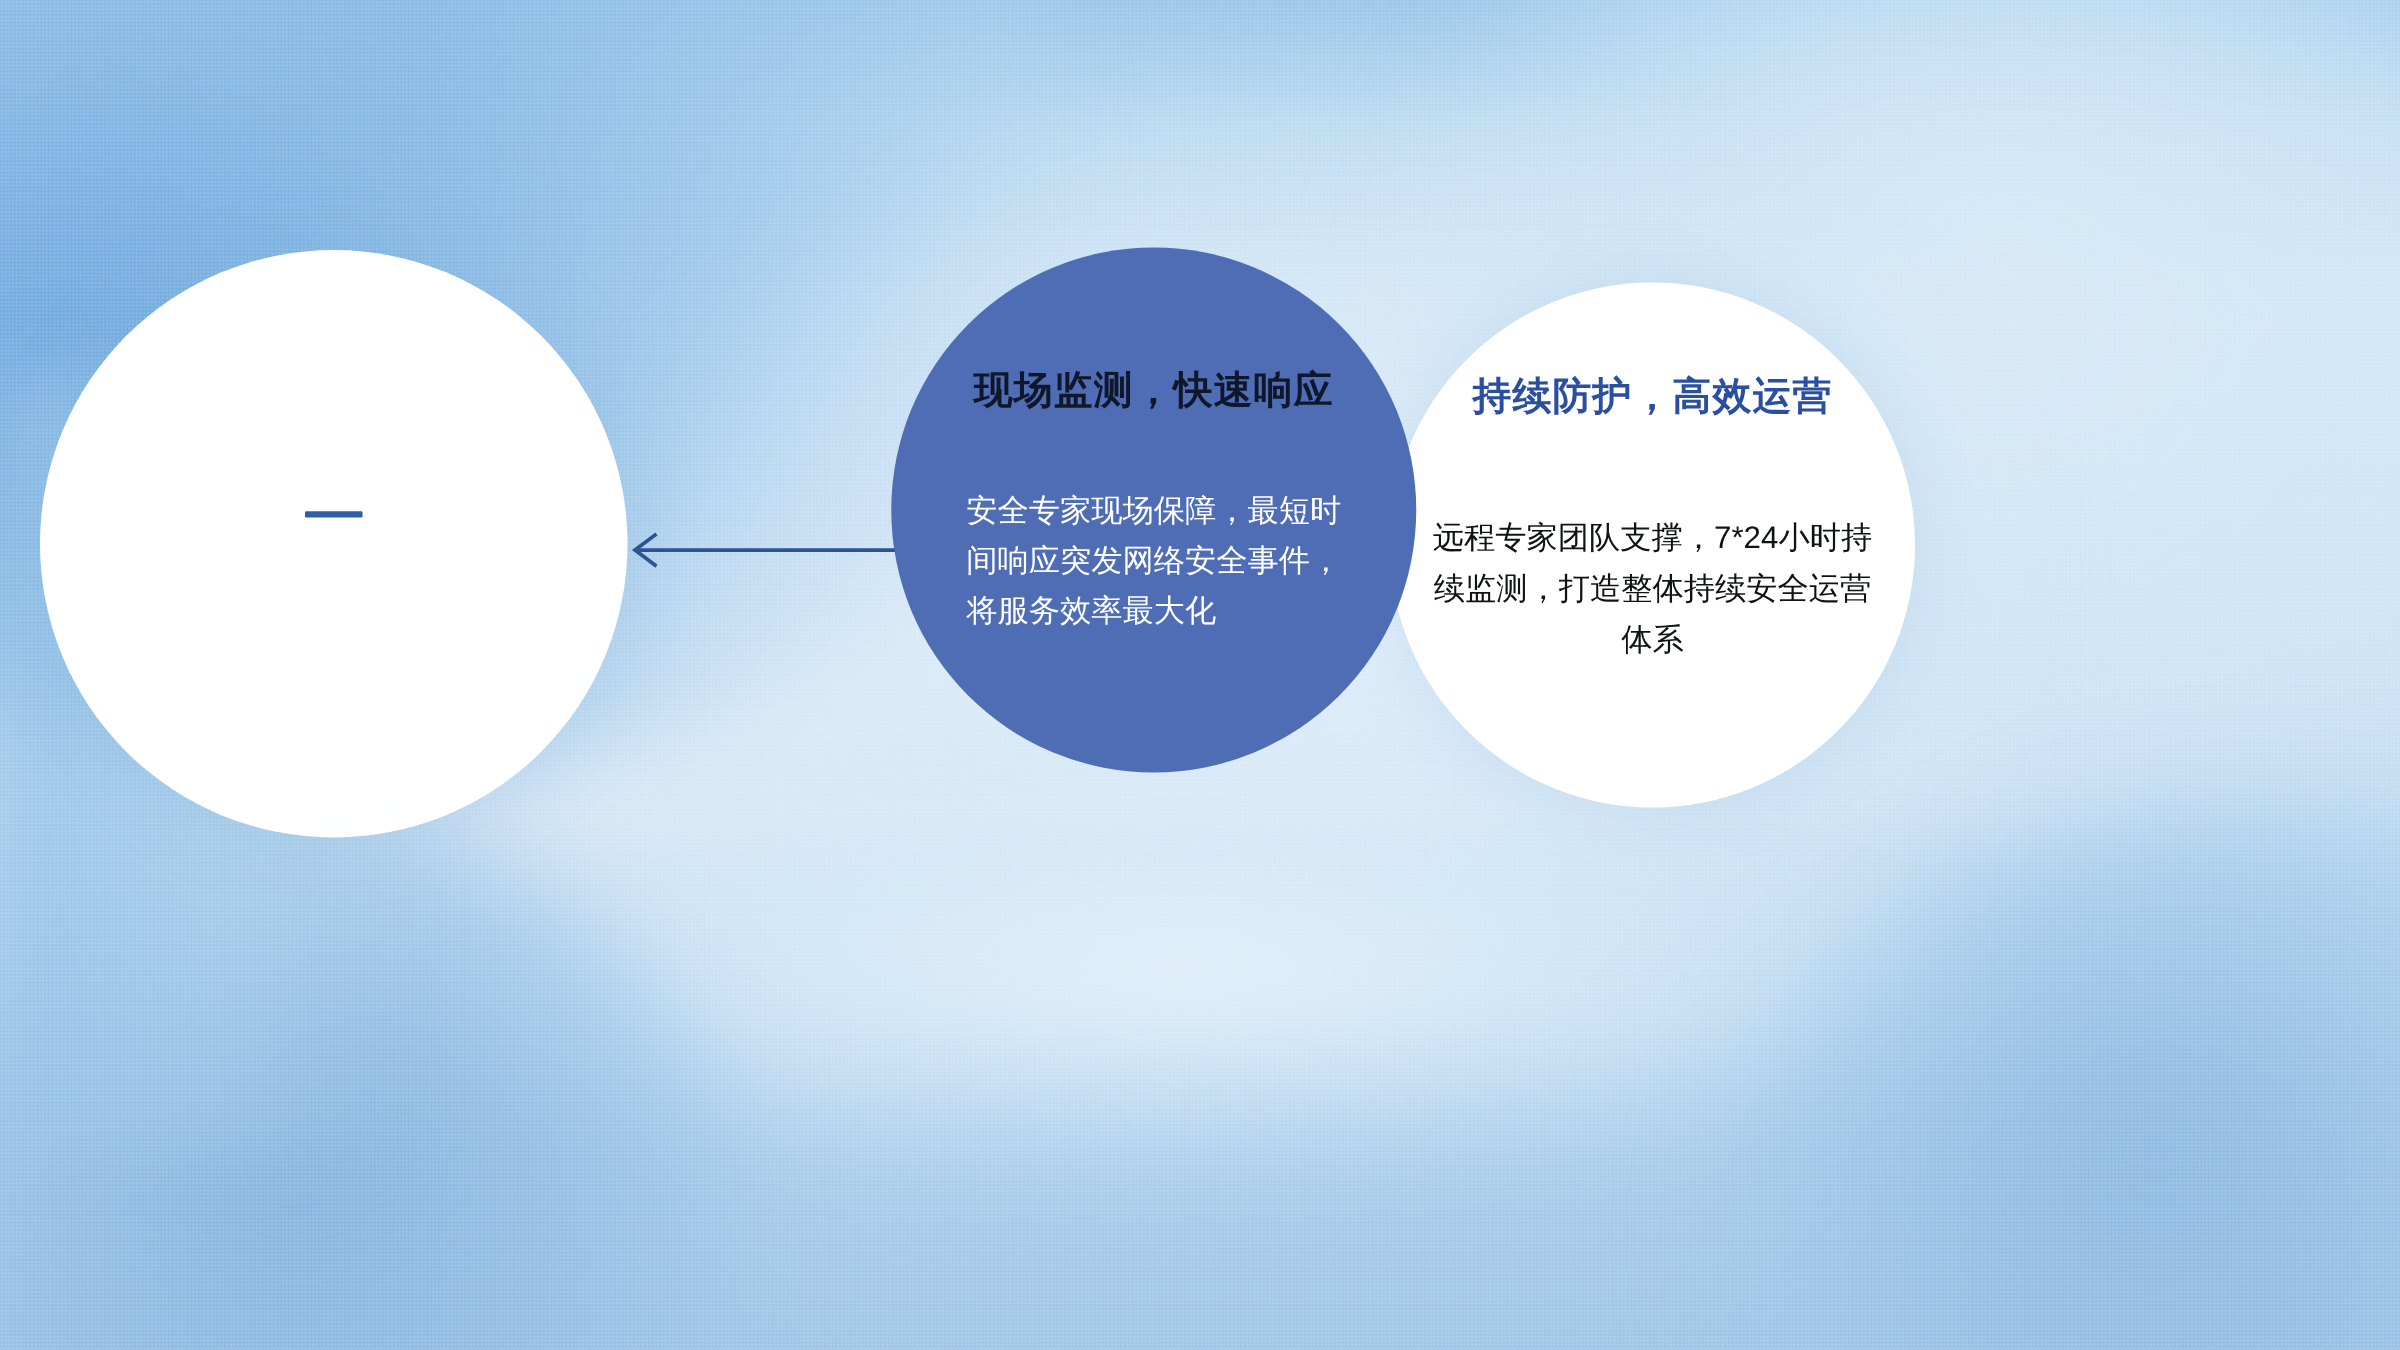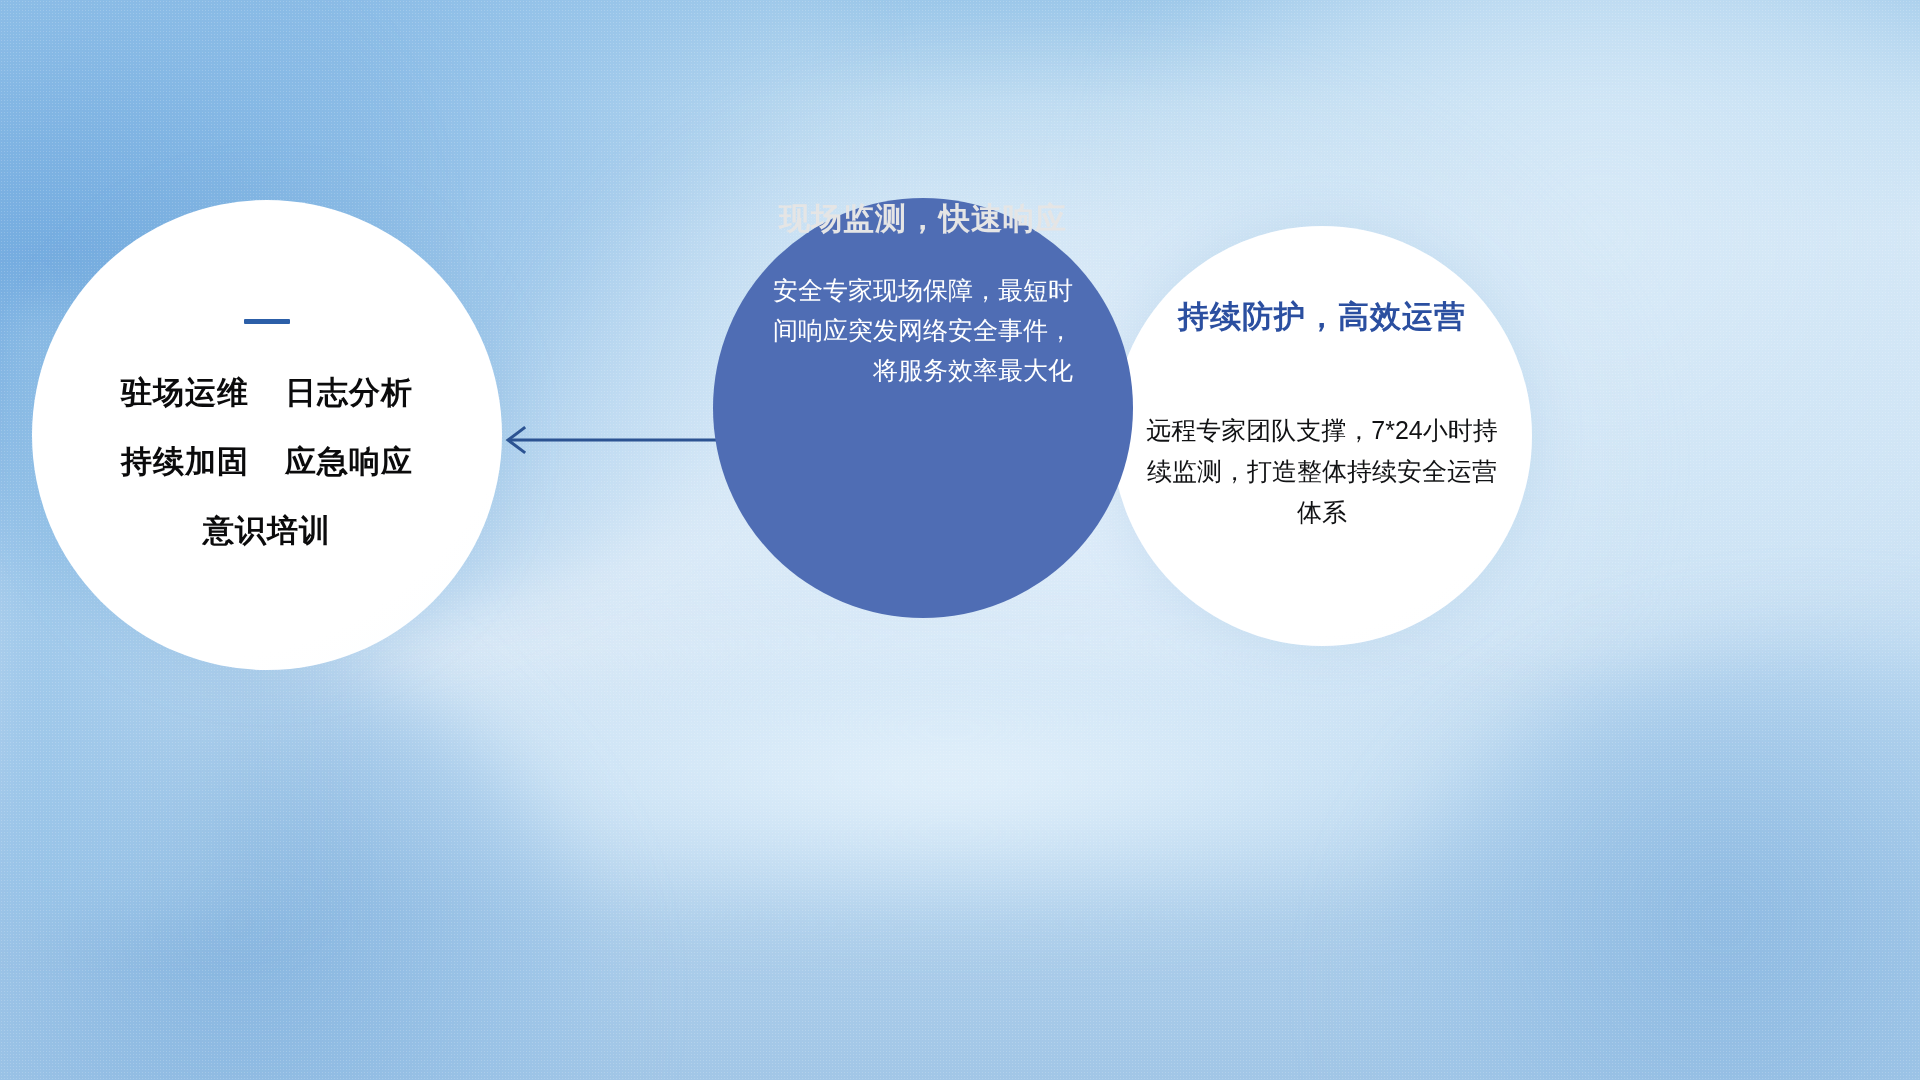--- a/index.html
+++ b/index.html
@@ -114,26 +114,27 @@
   }
   #circle-left .tag-row.single { justify-content:center; }
 
   #circle-mid {
     left:713px; top:198px; width:420px; height:420px;
     background:#4f6db4;
     z-index:3;
     display:flex; flex-direction:column; align-items:center;
   }
   #circle-mid .heading {
-    font-size:31px; font-weight:bold; color:#e5e5e5;
+    margin-top:93px;
+    font-size:31px; font-weight:bold; color:#0f172a;
     letter-spacing:1px; white-space:nowrap;
   }
   #circle-mid .body {
-    margin-top:30px;
-    width:300px; text-align:right;
+    margin-top:56px;
+    width:300px; text-align:left;
     font-size:25px; line-height:40px; color:#ffffff;
   }
 
   #circle-right {
     left:1112px; top:226px; width:420px; height:420px;
     background:radial-gradient(circle at 40% 30%, #ffffff 0%, #ffffff 74%, #fcfdfe 100%);
     z-index:2;
     box-shadow:0 0 54px rgba(120,170,215,0.2);
     display:flex; flex-direction:column; align-items:center;
   }
@@ -164,33 +165,20 @@
   <div class="bg-layer bg-bottomband"></div>
   <div class="bg-layer bg-bottomsheen"></div>
   <div class="bg-layer bg-bottomleftdark"></div>
   <div class="bg-layer bg-bottomrightdark"></div>
   <div class="bg-layer bg-leftedge"></div>
   <div class="bg-layer bg-noise"></div>
 </div>
 
 <div class="circle" id="circle-left">
   <div class="divider"></div>
-  <div class="tag-rows">
-    <div class="tag-row">
-      <span>驻场运维</span>
-      <span>日志分析</span>
-    </div>
-    <div class="tag-row">
-      <span>持续加固</span>
-      <span>应急响应</span>
-    </div>
-    <div class="tag-row single">
-      <span>意识培训</span>
-    </div>
-  </div>
 </div>
 
 <svg id="arrow" width="230" height="40" viewBox="0 0 230 40">
   <line x1="20" y1="20" x2="228" y2="20" stroke="#2c5392" stroke-width="3"></line>
   <polyline points="34,8 18,20 34,32" fill="none" stroke="#2c5392" stroke-width="3" stroke-linecap="square"></polyline>
 </svg>
 
 <div class="circle" id="circle-right">
   <div class="heading">持续防护，高效运营</div>
   <div class="body">远程专家团队支撑，7*24小时持续监测，打造整体持续安全运营体系</div>

